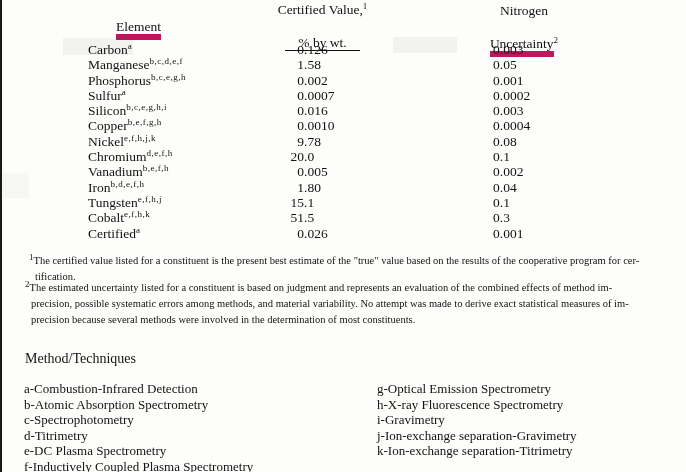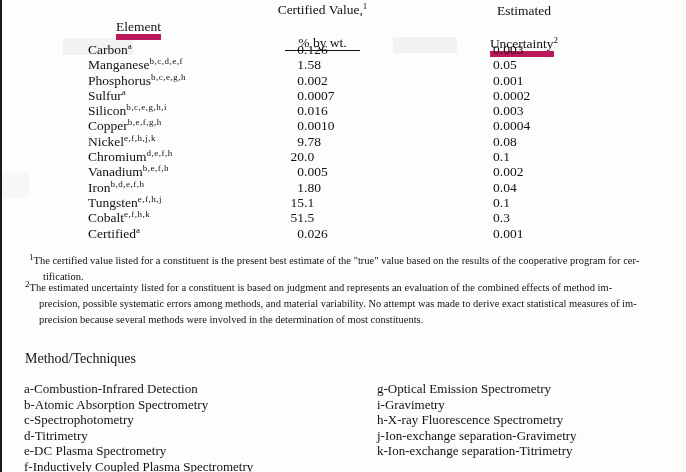--- a/index.html
+++ b/index.html
@@ -35,21 +35,21 @@
   #element-table { position: absolute; left: 88px; top: 42px; width: 590px; font-size: 13.5px; }
   .t-row { display: grid; grid-template-columns: 200px 205px 1fr; height: 15.3px; line-height: 15.3px; white-space: nowrap; }
   .t-cell-name sup { letter-spacing: 0.5px; }
   .v-int { display: inline-block; width: 16px; text-align: right; }
 
   
   .footnote { position: absolute; font-size: 10.5px; line-height: 16.2px; white-space: nowrap; }
   #footnote-1 { left: 29px; top: 253px; }
   #footnote-2 { left: 25px; top: 280px; }
   .fn-line { display: block; }
-  .fn-cont { padding-left: 6px; margin-left: 8px; }
+  .fn-cont { padding-left: 6px; }
 
   
   #methods-heading { position: absolute; left: 25px; top: 351px; font-size: 14px; }
   .method-list { position: absolute; top: 381px; margin: 0; padding: 0; list-style: none; font-size: 13px; line-height: 15.6px; white-space: nowrap; }
   #methods-left { left: 24px; }
   #methods-right { left: 377px; }
 </style>
 </head>
 <body>
 
@@ -62,21 +62,21 @@
   <div class="scan-patch" style="left:2px; top:173px; width:27px; height:25px; background:#f7f7f5;"></div>
 
   <div class="hdr hdr-element">
     <span class="u">Element</span>
   </div>
   <div class="hdr hdr-certified">
     <span><span>Certified Value,</span><sup>1</sup></span>
     <span class="hdr-line2"><span class="u-pad">% by wt.</span></span>
   </div>
   <div class="hdr hdr-estimated">
-    <span>Estimated</span>
+    <span>Nitrogen</span>
     <span class="hdr-line2"><span class="u">Uncertainty</span><sup>2</sup></span>
   </div>
 
   <div id="element-table">
     <div class="t-row">
       <span class="t-cell-name"><span>Carbon</span><sup>a</sup></span>
       <span class="t-cell-value"><span class="v-int">0</span><span>.126</span></span>
       <span class="t-cell-unc">0.003</span>
     </div>
 
@@ -167,19 +167,19 @@
   <ul id="methods-left" class="method-list">
       <li>a-Combustion-Infrared Detection</li>
       <li>b-Atomic Absorption Spectrometry</li>
       <li>c-Spectrophotometry</li>
       <li>d-Titrimetry</li>
       <li>e-DC Plasma Spectrometry</li>
       <li>f-Inductively Coupled Plasma Spectrometry</li>
     </ul>
   <ul id="methods-right" class="method-list">
       <li>g-Optical Emission Spectrometry</li>
+      <li>h-X-ray Fluorescence Spectrometry</li>
       <li>i-Gravimetry</li>
-      <li>h-X-ray Fluorescence Spectrometry</li>
       <li>j-Ion-exchange separation-Gravimetry</li>
       <li>k-Ion-exchange separation-Titrimetry</li>
     </ul>
 
 </div>
 
 </body></html>

